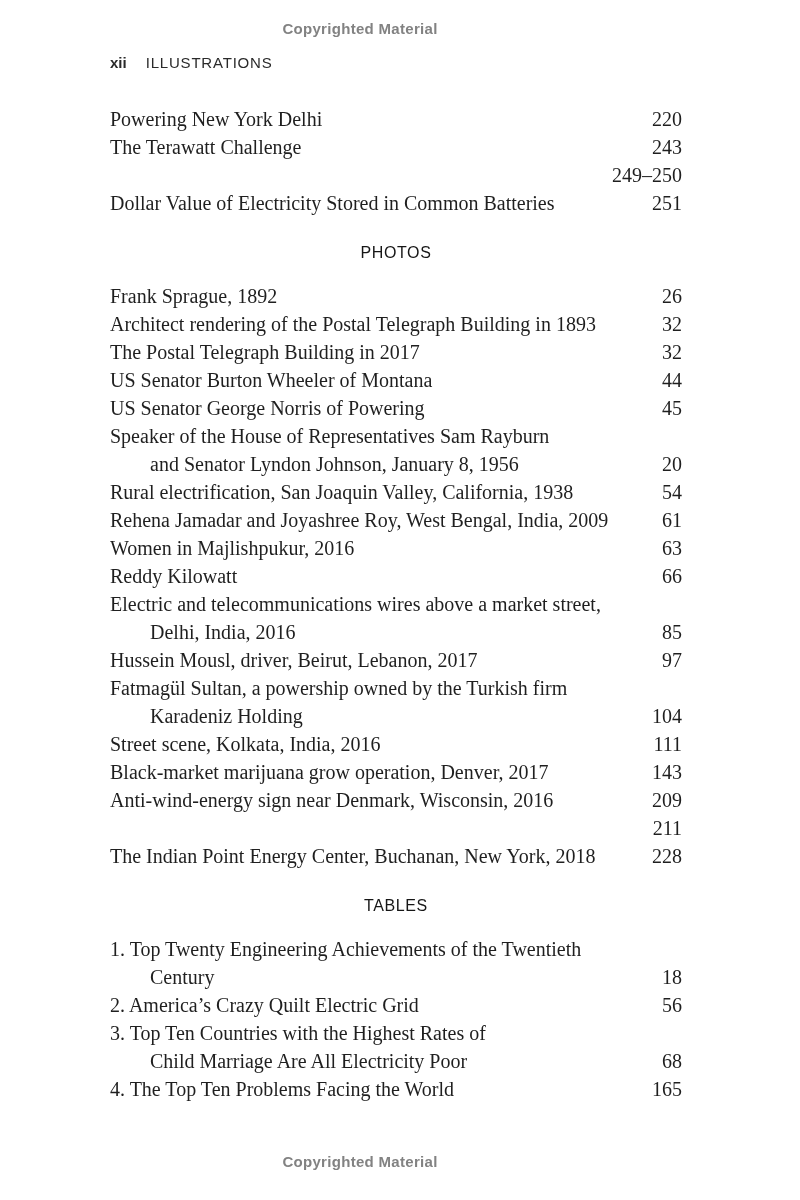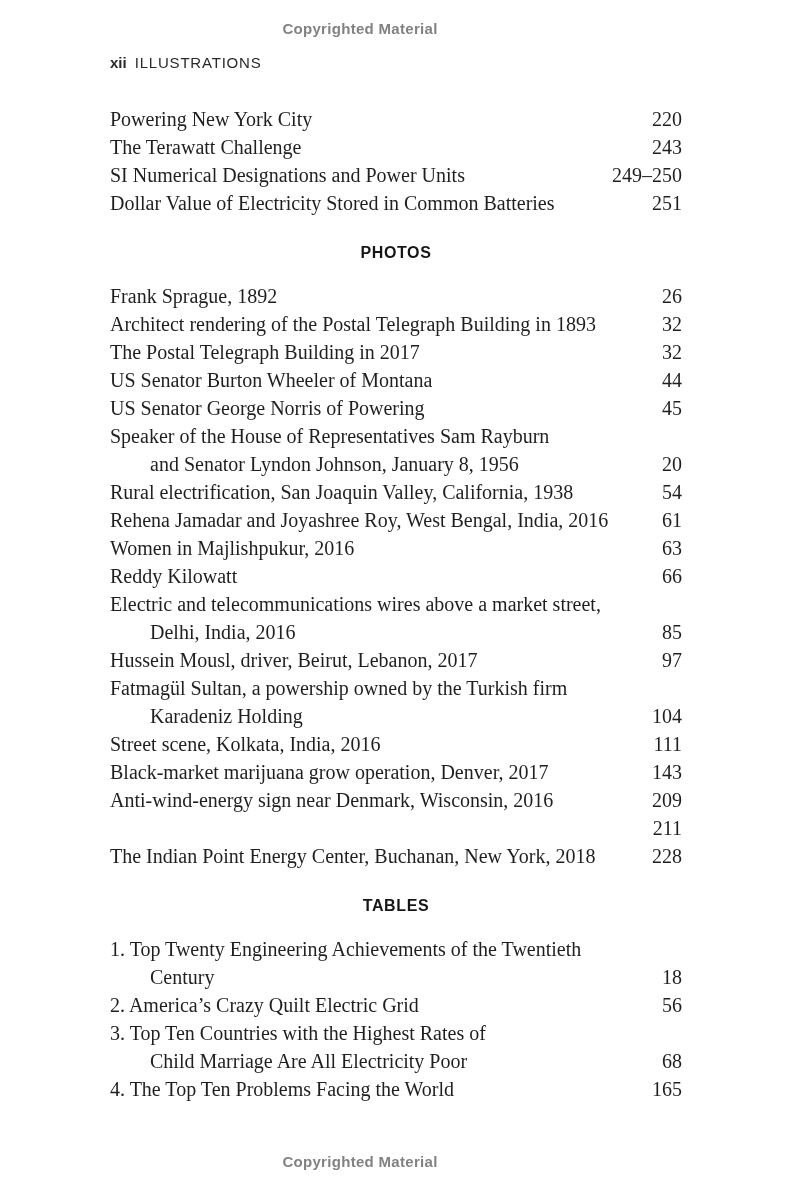--- a/index.html
+++ b/index.html
@@ -23,21 +23,21 @@
   }
   .copyright-top { padding-top: 20px; }
   .copyright-bottom { position: absolute; top: 1153px; left: 0; width: 100%; }
   .page-header {
     margin: 17px 0 0 110px;
     font-family: "Liberation Sans", sans-serif;
     font-size: 15px;
     color: #2a2a2a;
     line-height: 18px;
   }
-  .folio { font-weight: bold; margin-right: 8px; }
+  .folio { font-weight: bold; margin-right: 19px; }
   .running-head { letter-spacing: 0.8px; }
   .toc {
     width: 572px;
     margin: 33px 0 0 110px;
   }
   .toc-row {
     display: flex;
     align-items: baseline;
     line-height: 28px;
     font-size: 20px;
@@ -46,21 +46,21 @@
   .entry-text.indent { padding-left: 40px; }
   .dotfill { flex: 1 1 auto; min-width: 8px; }
   .page-num {
     margin-left: auto;
     text-align: center;
     white-space: nowrap;
   }
   .section-heading {
     text-align: center;
     font-family: "Liberation Sans", sans-serif;
-    font-weight: bold;
+    font-weight: normal;
     font-size: 16px;
     line-height: 17px;
     letter-spacing: 0.6px;
     color: #161616;
     margin-top: 27px;
     margin-bottom: 21px;
   }
 </style>
 </head>
 <body>
@@ -68,31 +68,30 @@
 <div class="page">
 
   <div class="copyright copyright-top">Copyrighted Material</div>
 
   <div class="page-header">
     <span class="folio">xii</span><span class="running-head">ILLUSTRATIONS</span>
   </div>
 
   <div class="toc">
       <div class="toc-row">
-        <span class="entry-text">Powering New York City</span>
+        <span class="entry-text">Powering New York Delhi</span>
         <span class="dotfill"></span>
         <span class="page-num">220</span>
       </div>
       <div class="toc-row">
         <span class="entry-text">The Terawatt Challenge</span>
         <span class="dotfill"></span>
         <span class="page-num">243</span>
       </div>
       <div class="toc-row">
-        <span class="entry-text">SI Numerical Designations and Power Units</span>
         <span class="dotfill"></span>
         <span class="page-num">249–250</span>
       </div>
       <div class="toc-row">
         <span class="entry-text">Dollar Value of Electricity Stored in Common Batteries</span>
         <span class="dotfill"></span>
         <span class="page-num">251</span>
       </div>
       <div class="section-heading">PHOTOS</div>
       <div class="toc-row">
@@ -127,21 +126,21 @@
         <span class="entry-text indent">and Senator Lyndon Johnson, January 8, 1956</span>
         <span class="dotfill"></span>
         <span class="page-num">20</span>
       </div>
       <div class="toc-row">
         <span class="entry-text">Rural electrification, San Joaquin Valley, California, 1938</span>
         <span class="dotfill"></span>
         <span class="page-num">54</span>
       </div>
       <div class="toc-row">
-        <span class="entry-text">Rehena Jamadar and Joyashree Roy, West Bengal, India, 2016</span>
+        <span class="entry-text">Rehena Jamadar and Joyashree Roy, West Bengal, India, 2009</span>
         <span class="dotfill"></span>
         <span class="page-num">61</span>
       </div>
       <div class="toc-row">
         <span class="entry-text">Women in Majlishpukur, 2016</span>
         <span class="dotfill"></span>
         <span class="page-num">63</span>
       </div>
       <div class="toc-row">
         <span class="entry-text">Reddy Kilowatt</span>

